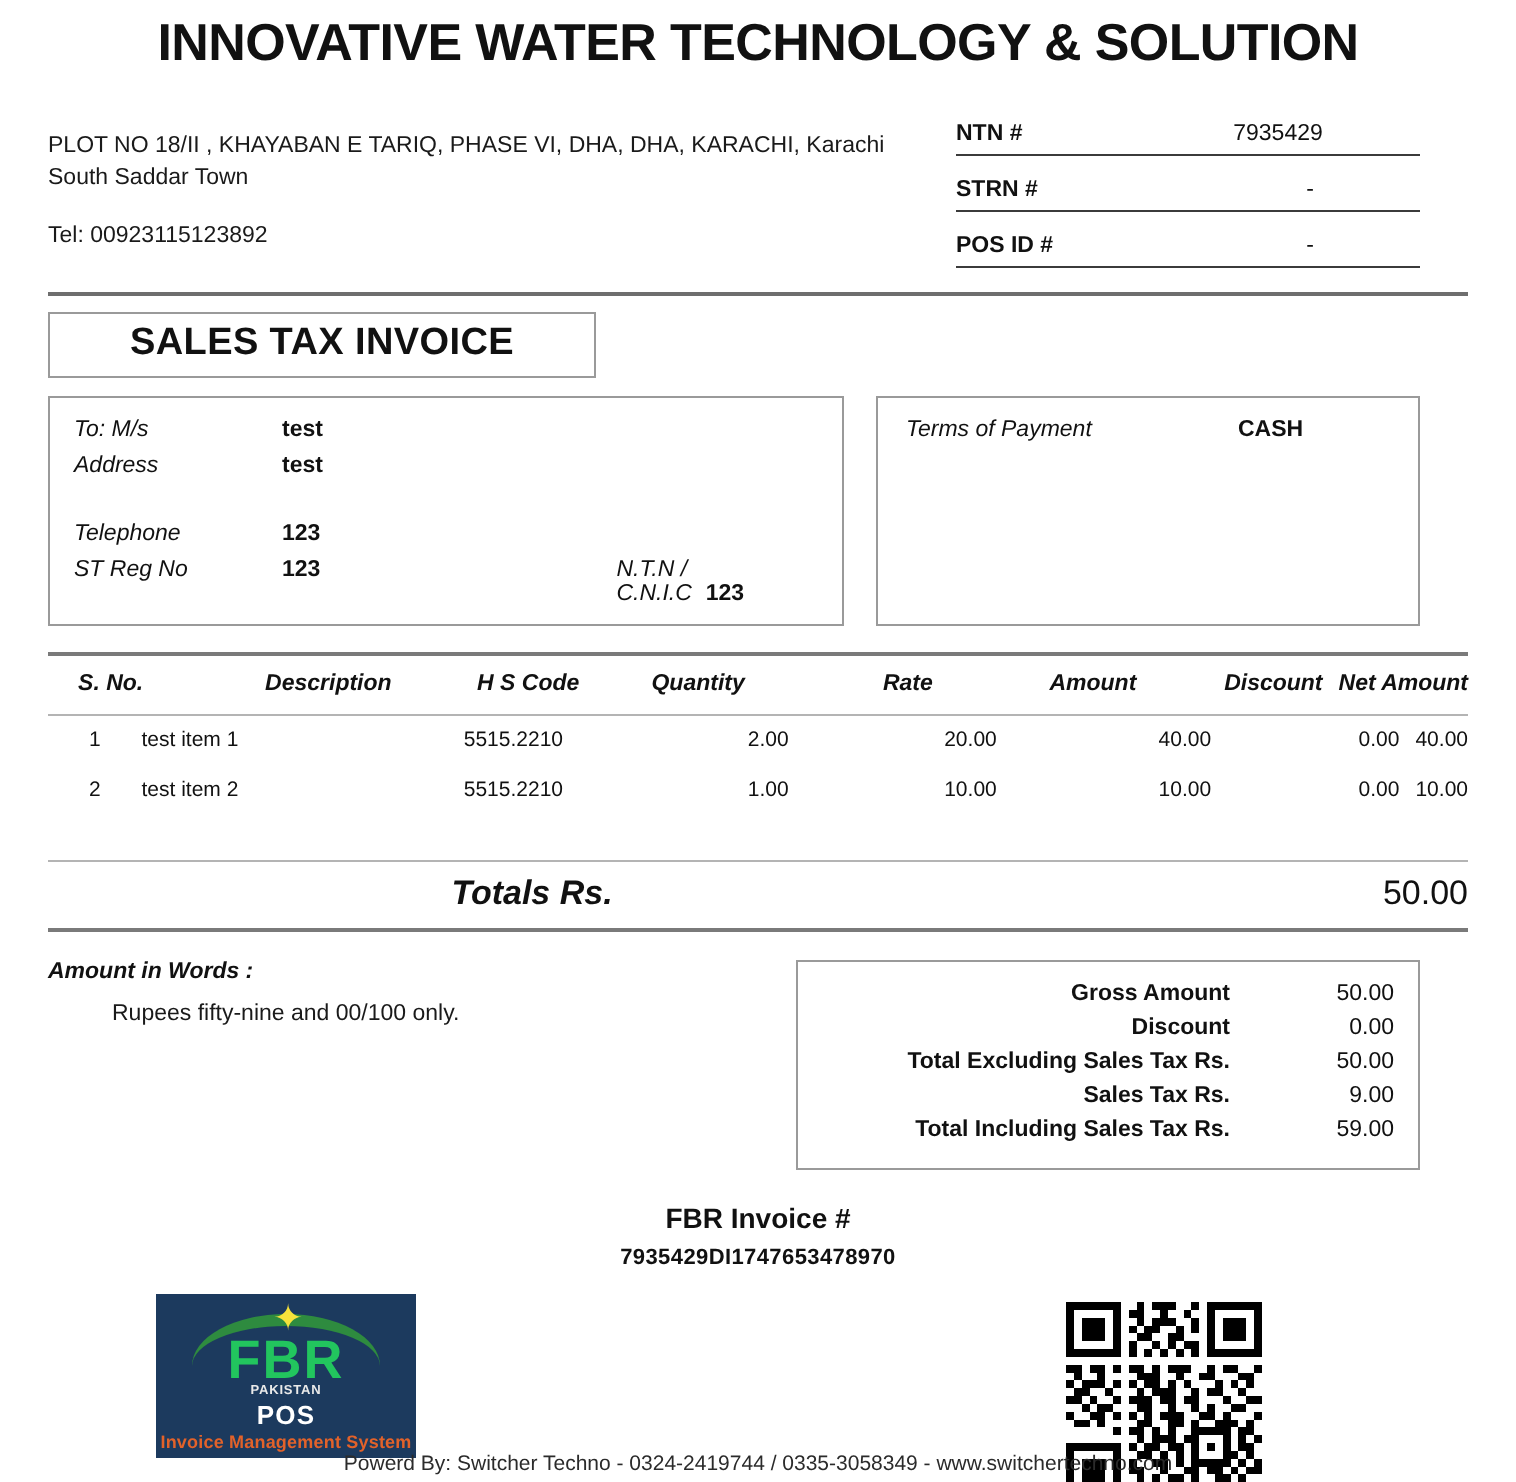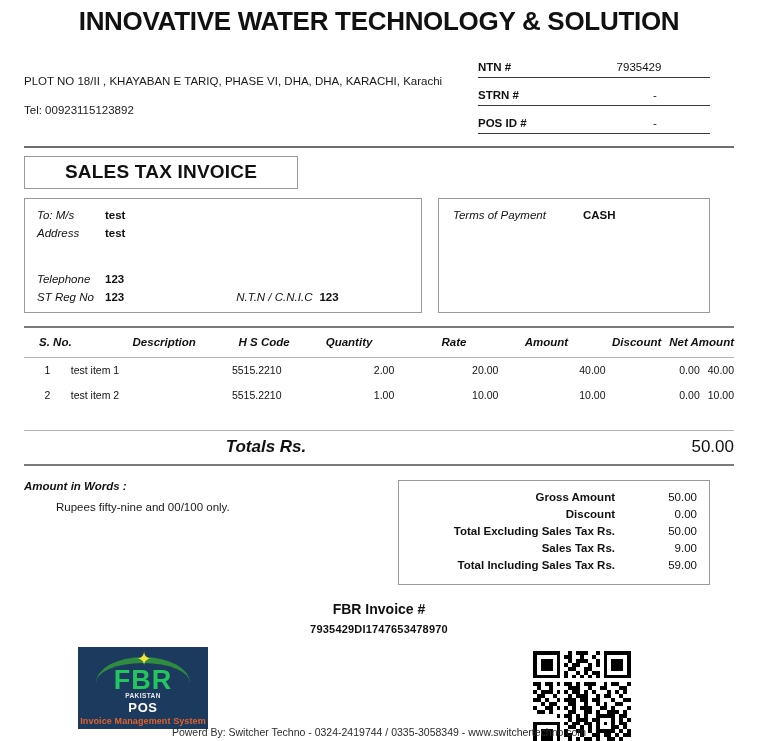--- a/index.html
+++ b/index.html
@@ -129,20 +129,21 @@
   }
   .party-right {
     width: 272px;
     margin-left: 16px;
     padding: 10px 12px 8px 14px;
   }
   .pl-row {
     display: flex;
     align-items: flex-start;
     margin-bottom: 6px;
+    gap: 36px;
   }
   .pl-label {
     font-style: italic;
     width: 68px;
     flex: 0 0 68px;
   }
   .pl-value { font-weight: bold; }
   .pl-bottom {
     position: absolute;
     left: 12px;
@@ -377,20 +378,21 @@
 </head>
 <body>
 
 <div class="page">
 
   <div class="company-title">INNOVATIVE WATER TECHNOLOGY &amp; SOLUTION</div>
 
   <div class="top-block">
     <div class="addr-col">
       <div>PLOT NO 18/II , KHAYABAN E TARIQ, PHASE VI, DHA, DHA, KARACHI, Karachi</div>
+      <div class="addr-line2">South Saddar Town</div>
       <div class="tel-line">Tel: 00923115123892</div>
     </div>
     <div class="reg-col">
       <div class="reg-row">
         <span class="reg-label">NTN #</span>
         <span class="reg-value">7935429</span>
       </div>
       <div class="reg-row">
         <span class="reg-label">STRN #</span>
         <span class="reg-value">-</span>

